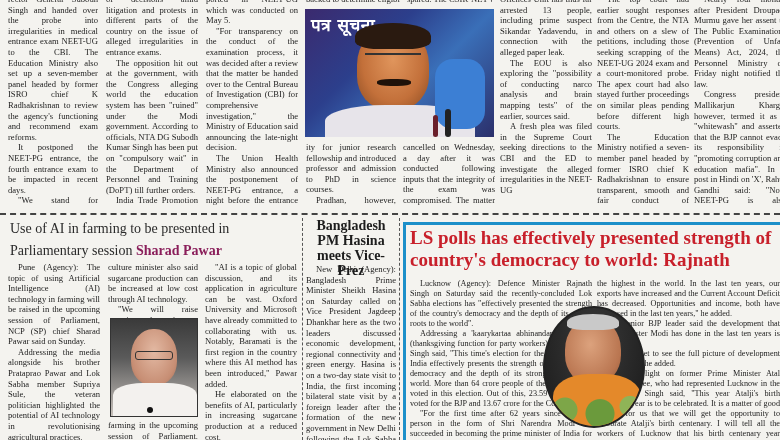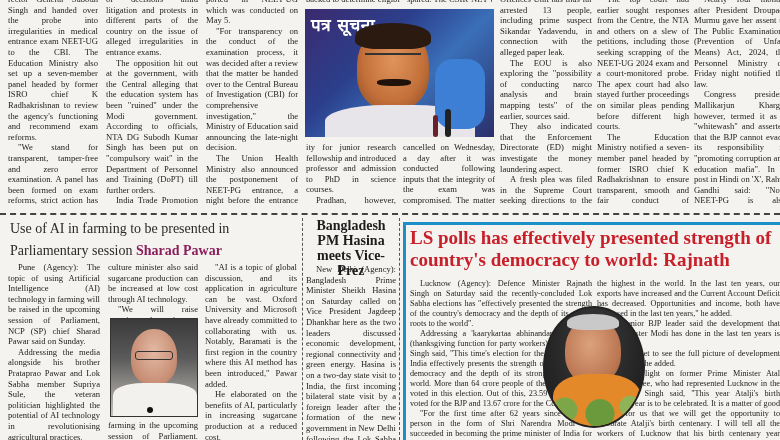--- a/index.html
+++ b/index.html
@@ -11,26 +11,27 @@
   .dash { position: absolute; left: 0; width: 780px; height: 0; border-top: 2px dashed #444; }
   .vdash { position: absolute; width: 0; border-left: 1px dashed #555; }
   .photo { position: absolute; overflow: hidden; }
   .headline { position: absolute; font-family: "Liberation Serif", serif; }
 </style>
 </head>
 <body>
 
 <div class="col" style="left:8px; top:-6px; width:90px; height:212px;">
   <p class="noind">rector General Subodh Singh and handed over the probe into irregularities in medical entrance exam NEET-UG to the CBI. The Education Ministry also set up a seven-member panel headed by former ISRO chief K Radhakrishnan to review the agency's functioning and recommend exam reforms.</p>
+  <p>It postponed the NEET-PG entrance, the fourth entrance exam to be impacted in recent days.</p>
   <p>"We stand for transparent, tamper-free and zero error examination. A panel has been formed on exam reforms, strict action has been taken against officials and the case has been</p>
 </div>
 
 <div class="col" style="left:106px; top:-6px; width:92px; height:212px;">
   <p class="noind">of decisions amid litigation and protests in different parts of the country on the issue of alleged irregularities in entrance exams.</p>
-  <p>The opposition hit out at the government, with the Central alleging that the education system has been "ruined" under the Modi government. According to officials, NTA DG Subodh Kumar Singh has been put on "compulsory wait" in the Department of Personnel and Training (DoPT) till further orders.</p>
+  <p>The opposition hit out at the government, with the Congress alleging world the education system has been "ruined" under the Modi government. According to officials, NTA DG Subodh Kumar Singh has been put on "compulsory wait" in the Department of Personnel and Training (DoPT) till further orders.</p>
   <p>India Trade Promotion Organisation (ITPO) Chairman and Managing Director Pradeep Singh Kharola has been assigned additional charge of the NTA till</p>
 </div>
 
 <div class="col" style="left:206px; top:-6px; width:92px; height:212px;">
   <p class="noind">ported in NEET-UG which was conducted on May 5.</p>
   <p>"For transparency on the conduct of the examination process, it was decided after a review that the matter be handed over to the Central Bureau of Investigation (CBI) for comprehensive investigation," the Ministry of Education said announcing the late-night decision.</p>
   <p>The Union Health Ministry also announced the postponement of NEET-PG entrance, a night before the entrance exam, as a "precautionary measure" in the wake of recent allegations on the integrity of certain competitive exams.</p>
 
 </div>
 
@@ -56,21 +57,20 @@
 </div>
 
 <div class="col" style="left:403px; top:142px; width:92px; height:64px;">
   <p class="noind">cancelled on Wednesday, a day after it was conducted following inputs that the integrity of the exam was compromised. The matter is being probed by the CBI.</p>
 
 </div>
 
 <div class="col" style="left:500px; top:-6px; width:92px; height:212px;">
   <p class="noind">Offences Unit has thus far arrested 13 people, including prime suspect Sikandar Yadavendu, in connection with the alleged paper leak.</p>
   <p>The EOU is also exploring the "possibility of conducting narco analysis and brain mapping tests" of the earlier, sources said.</p>
-  <p>They also indicated that the Enforcement Directorate (ED) might investigate the money laundering aspect.</p>
   <p>A fresh plea was filed in the Supreme Court seeking directions to the CBI and the ED to investigate the alleged irregularities in the NEET-UG</p>
 
 </div>
 
 <div class="col" style="left:597px; top:-6px; width:92px; height:212px;">
   <p>The top court had earlier sought responses from the Centre, the NTA and others on a slew of petitions, including those seeking scrapping of the NEET-UG 2024 exam and a court-monitored probe. The apex court had also stayed further proceedings on similar pleas pending before different high courts.</p>
   <p>The Education Ministry notified a seven-member panel headed by former ISRO chief K Radhakrishnan to ensure transparent, smooth and fair conduct of examinations through NTA. The Centre has also operationalised a stringent law that aims to curb malpractices and ir-</p>
 </div>
 
 <div class="col" style="left:694px; top:-6px; width:92px; height:212px;">

